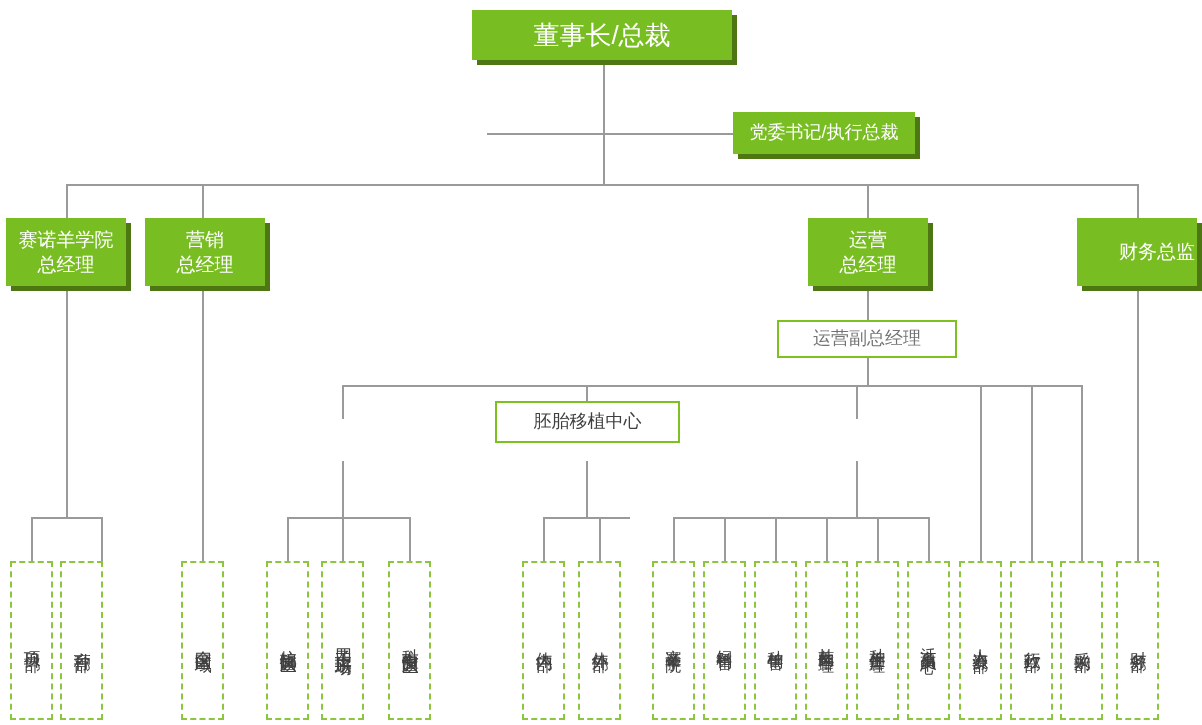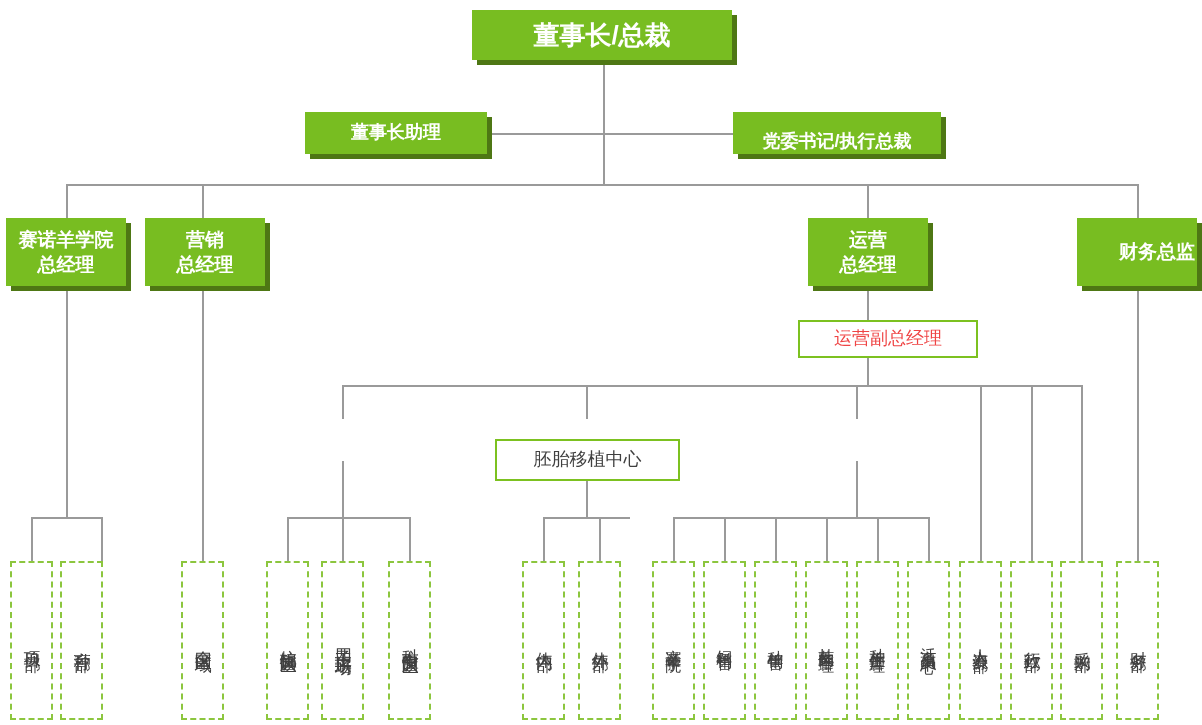--- a/index.html
+++ b/index.html
@@ -37,29 +37,29 @@
     text-align: center;
     line-height: 1.32;
   }
 
   
   .node.solid {
     background: #78bd21;
     color: #ffffff;
     box-shadow: 5px 5px 0 0 #4e7714;
   }
-  .node.solid .ln { display: block; font-weight: bold; }
+  .node.solid .ln { display: block; }
 
   
   .node.outline {
     background: #ffffff;
     border: 2px solid #7cc120;
     color: #3f3f3f;
   }
-  .node.outline.greentext { color: #ef4444; margin-left: 21px; }
+  .node.outline.greentext { color: #737373; }
 
   
   .node.dashed {
     background: #ffffff;
     border: 2px dashed #8cc63e;
     color: #3f3f3f;
   }
   .node.dashed .vtext {
     writing-mode: vertical-rl;
     text-orientation: upright;
@@ -126,24 +126,21 @@
   <div class="line v" style="left:724px; top:517px; height:44px;"></div>
   <div class="line v" style="left:775px; top:517px; height:44px;"></div>
   <div class="line v" style="left:826px; top:517px; height:44px;"></div>
   <div class="line v" style="left:877px; top:517px; height:44px;"></div>
   <div class="line v" style="left:928px; top:517px; height:44px;"></div>
 
   <div class="node solid t-26" style="left:472px; top:10px; width:260px; height:50px;">
     <span class="ln">董事长/总裁</span>
   </div>
 
-  <div class="node solid t-18" style="left:305px; top:112px; width:182px; height:42px;">
-    <span class="ln">董事长助理</span>
-  </div>
-  <div class="node solid t-18" style="left:733px; top:112px; width:208px; height:42px;justify-content:flex-end;">
+  <div class="node solid t-18" style="left:733px; top:112px; width:182px; height:42px;">
     <span class="ln">党委书记/执行总裁</span>
   </div>
 
   <div class="node solid t-19" style="left:6px; top:218px; width:120px; height:68px;">
     <span class="ln">赛诺羊学院</span>
     <span class="ln">总经理</span>
   </div>
   <div class="node solid t-19" style="left:145px; top:218px; width:120px; height:68px;">
     <span class="ln">营销</span>
     <span class="ln">总经理</span>
@@ -153,21 +150,21 @@
     <span class="ln">总经理</span>
   </div>
   <div class="node solid t-19" style="left:1077px; top:218px; width:120px; height:68px;padding-left:40px;">
     <span class="ln">财务总监</span>
   </div>
 
   <div class="node outline greentext t-18" style="left:777px; top:320px; width:180px; height:38px;">
     <span class="ln">运营副总经理</span>
   </div>
 
-  <div class="node outline t-18" style="left:495px; top:439px; width:185px; height:42px;">
+  <div class="node outline t-18" style="left:495px; top:401px; width:185px; height:42px;">
     <span class="ln">胚胎移植中心</span>
   </div>
 
   <div class="node dashed" style="left:10px; top:561px; width:43px; height:159px;">
     <span class="vtext t-17">项目部</span>
   </div>
   <div class="node dashed" style="left:60px; top:561px; width:43px; height:159px;">
     <span class="vtext t-17">育种部</span>
   </div>
 

